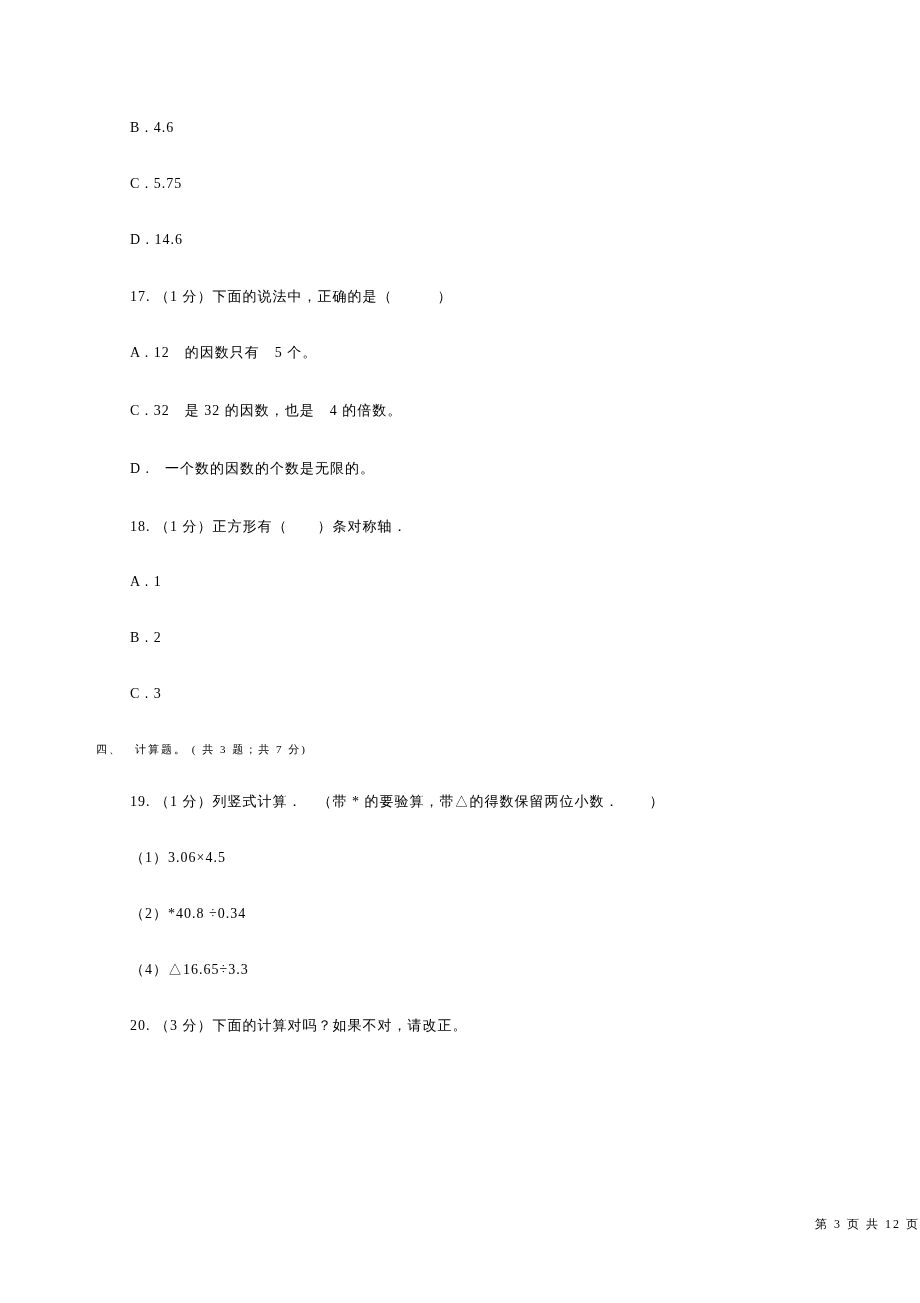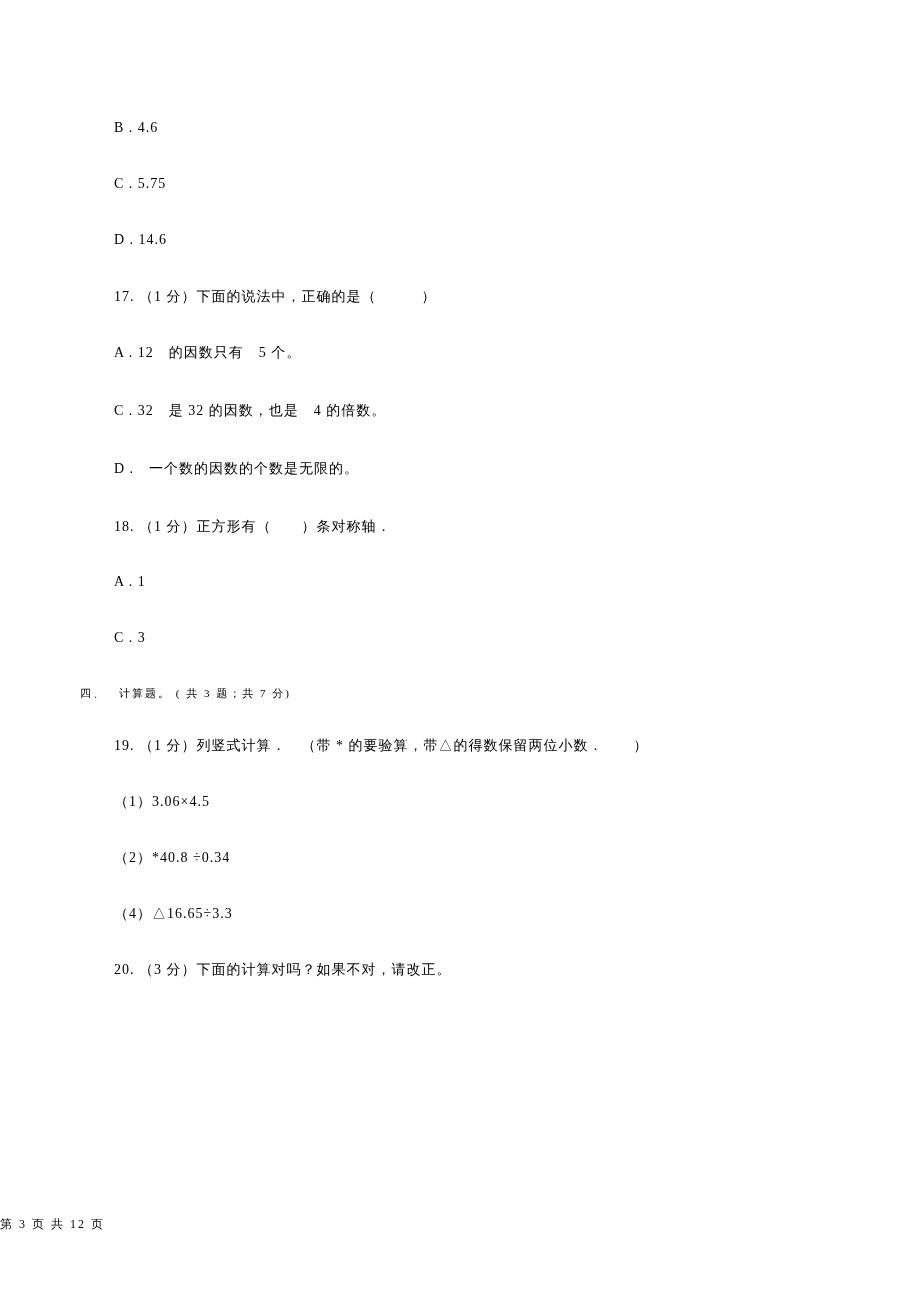--- a/index.html
+++ b/index.html
@@ -10,20 +10,21 @@
   }
   body {
     font-family: "SimSun", "宋体", serif;
     color: #000000;
     font-size: 14px;
     position: relative;
     height: 1303px;
   }
   .page {
     padding: 120px 80px 0 80px;
+    margin-left: 16px;
   }
   .indent-block {
     margin-left: 34px;
   }
   .line {
     margin-bottom: 40px;
     letter-spacing: 1px;
   }
   .section-title {
     font-size: 11px;
@@ -36,21 +37,21 @@
     letter-spacing: 1px;
   }
   .sub-line {
     margin-bottom: 38px;
     letter-spacing: 1px;
   }
   .footer {
     position: absolute;
     bottom: 70px;
     width: 100%;
-    text-align: left;
+    text-align: right;
     font-size: 12px;
     letter-spacing: 2px;
   }
 </style>
 </head>
 <body>
 
 <div class="page">
 
   <div class="indent-block">
@@ -62,20 +63,21 @@
   <div class="indent-block">
     <div class="q-line">17. （1 分）下面的说法中，正确的是（　　　）</div>
     <div class="line">A . 12　的因数只有　5 个。</div>
     <div class="line">C . 32　是 32 的因数，也是　4 的倍数。</div>
     <div class="line">D .　一个数的因数的个数是无限的。</div>
   </div>
 
   <div class="indent-block">
     <div class="q-line">18. （1 分）正方形有（　　）条对称轴．</div>
     <div class="line">A . 1</div>
+    <div class="line">B . 2</div>
     <div class="line">C . 3</div>
   </div>
 
   <div class="section-title">四、　计算题。  ( 共 3 题；共 7 分)</div>
 
   <div class="indent-block">
     <div class="q-line">19. （1 分）列竖式计算．　（带 * 的要验算，带△的得数保留两位小数．　　）</div>
     <div class="sub-line">（1）3.06×4.5</div>
     <div class="sub-line">（2）*40.8 ÷0.34</div>
     <div class="sub-line">（4）△16.65÷3.3</div>

